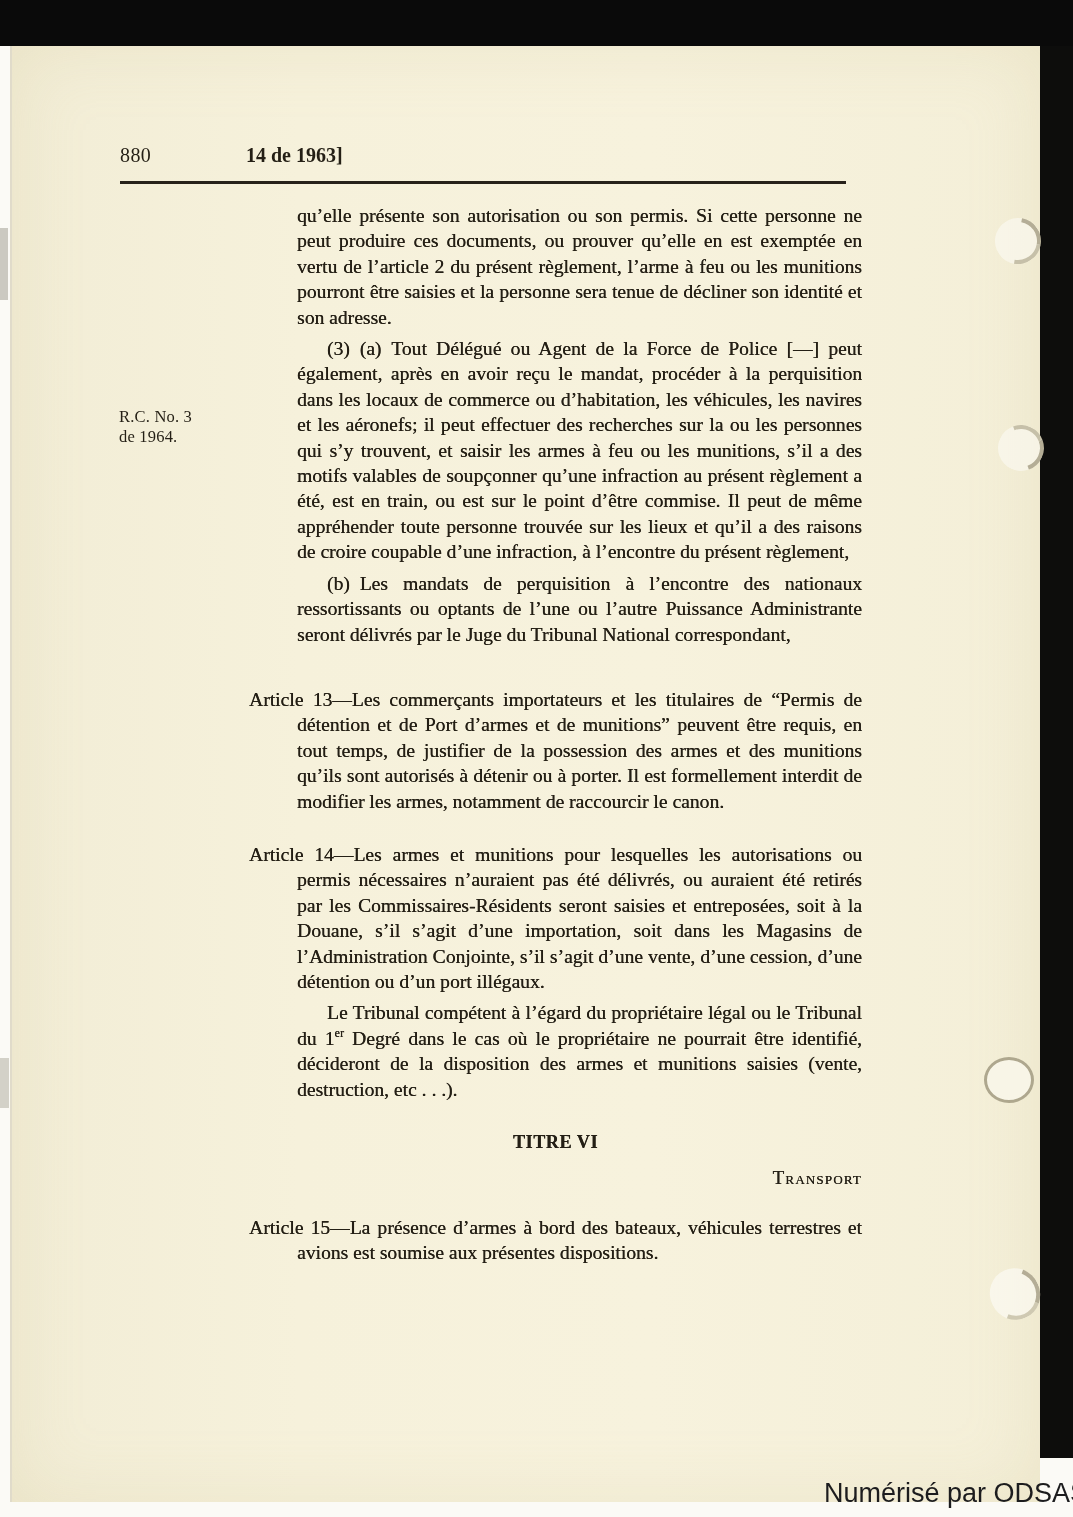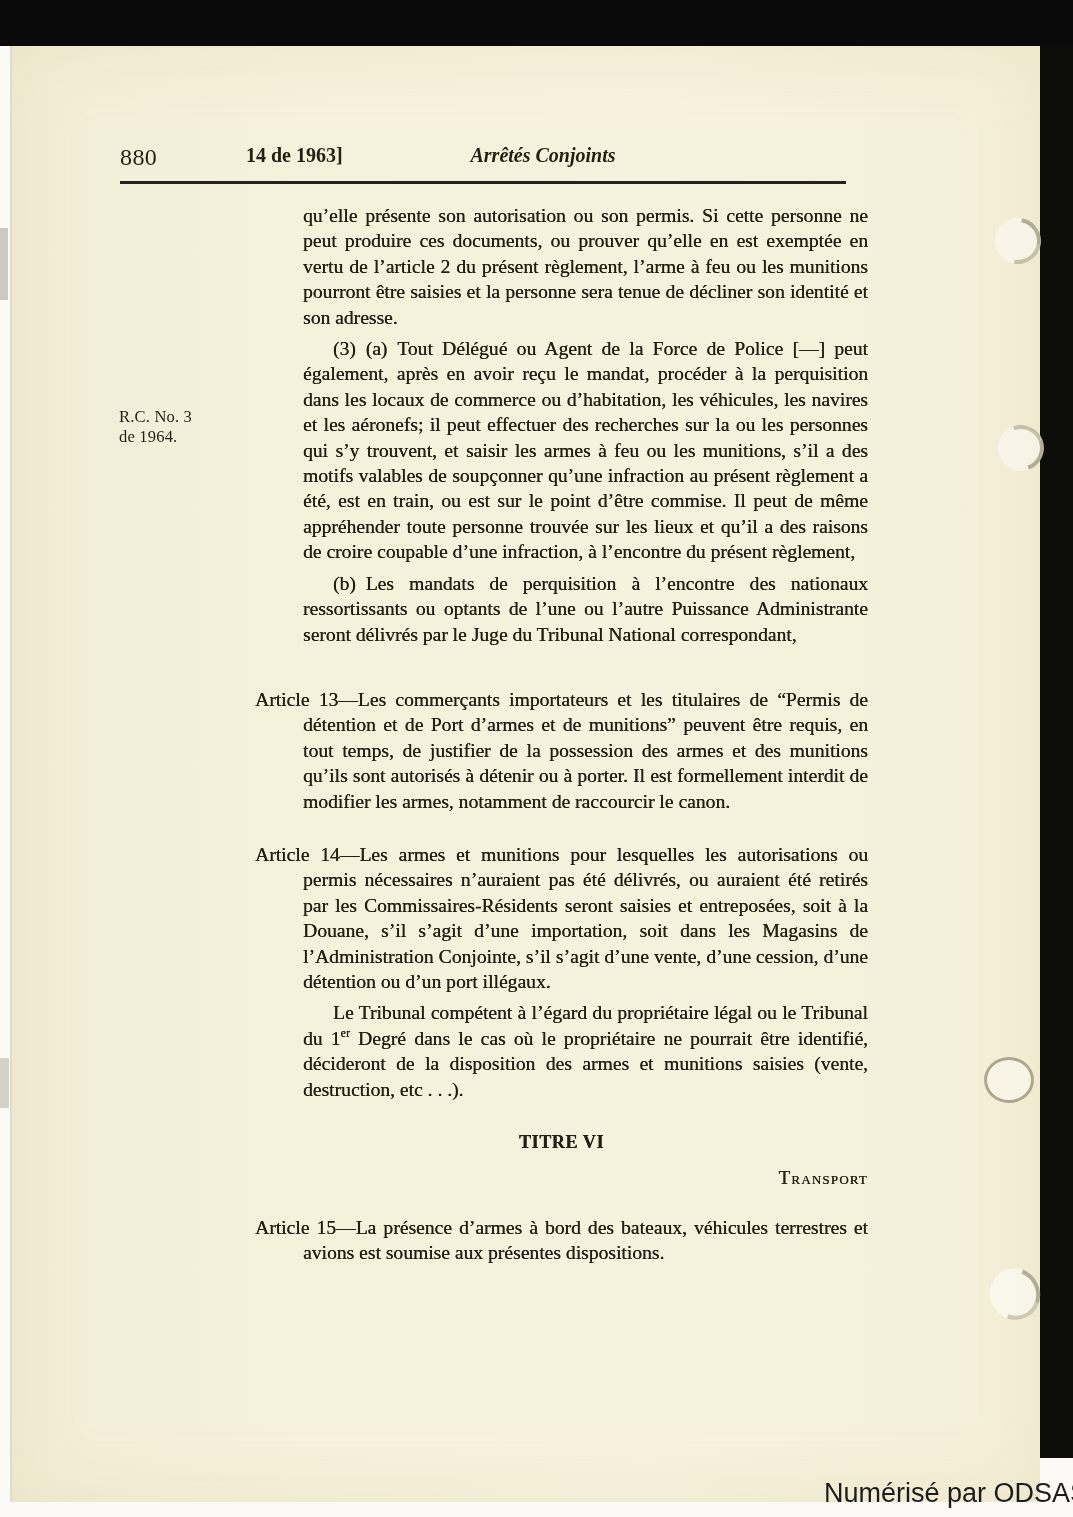--- a/index.html
+++ b/index.html
@@ -29,31 +29,31 @@
             background:rgba(255,255,255,0.45); }
   .hole-2 { left:998px; top:425px; width:38px; height:38px; border:4px solid transparent;
             border-right-color:#b4ad96; border-top-color:#c6c0a9; transform:rotate(25deg);
             background:rgba(255,255,255,0.45); }
   .hole-3 { left:984px; top:1057px; width:44px; height:40px; border:3px solid #aea78e;
             background:#f8f5e7; }
   .hole-4 { left:990px; top:1268px; width:42px; height:44px; border:4px solid transparent;
             border-right-color:#b4ad96; border-bottom-color:#cfc9b2; transform:rotate(-25deg);
             background:rgba(255,255,255,0.5); }
 
-  .page-number   { position:absolute; left:120px; top:144px; font-size:24px; letter-spacing:0.4px; }
+  .page-number   { position:absolute; left:120px; top:144px; font-size:20px; letter-spacing:0.4px; }
   .doc-ref       { position:absolute; left:246px; top:144px; font-size:20px; font-weight:bold; }
   .running-title { position:absolute; left:237px; top:144px; width:612px; text-align:center;
                    font-size:20px; font-weight:bold; font-style:italic; }
   .header-rule   { position:absolute; left:120px; top:181px; width:726px; height:3px; background:#27221a; }
 
   .margin-note { position:absolute; left:119px; top:407px; font-size:16.5px; line-height:20px;
                  letter-spacing:0.2px; }
 
   .content {
-    position:absolute; left:255px; top:203px; width:613px;
+    position:absolute; left:249px; top:203px; width:613px;
     font-size:19.6px; line-height:25.4px; text-align:justify;
     text-shadow:0.25px 0 0 currentColor;
   }
   .content p { margin:0 0 6px 0; }
   .para-body   { padding-left:48px; }
   .first-ind   { text-indent:30px; }
   .article     { padding-left:48px; text-indent:-48px; }
   .article-13  { margin-top:40px !important; }
   .article-14  { margin-top:28px !important; }
   .article-15  { margin-top:24px !important; }
@@ -82,21 +82,20 @@
   <div class="edge-mark edge-mark-1"></div>
   <div class="edge-mark edge-mark-2"></div>
 
   <div class="hole hole-1"></div>
   <div class="hole hole-2"></div>
   <div class="hole hole-3"></div>
   <div class="hole hole-4"></div>
 
   <div class="page-number">880</div>
   <div class="doc-ref">14 de 1963]</div>
-  <div class="running-title">Arrêtés Conjoints</div>
   <div class="header-rule"></div>
 
   <div class="margin-note">
     <div>R.C. No. 3</div>
     <div>de 1964.</div>
   </div>
 
   <div class="content">
     <p class="para-body">qu’elle présente son autorisation ou son permis. Si cette personne ne peut produire ces documents, ou prouver qu’elle en est exemptée en vertu de l’article 2 du présent règlement, l’arme à feu ou les munitions pourront être saisies et la personne sera tenue de décliner son identité et son adresse.</p>
     <p class="para-body first-ind">(3) (a) Tout Délégué ou Agent de la Force de Police [—] peut également, après en avoir reçu le mandat, procéder à la perquisition dans les locaux de commerce ou d’habitation, les véhicules, les navires et les aéronefs; il peut effectuer des recherches sur la ou les personnes qui s’y trouvent, et saisir les armes à feu ou les munitions, s’il a des motifs valables de soupçonner qu’une infraction au présent règlement a été, est en train, ou est sur le point d’être commise. Il peut de même appréhender toute personne trouvée sur les lieux et qu’il a des raisons de croire coupable d’une infraction, à l’encontre du présent règlement,</p>

